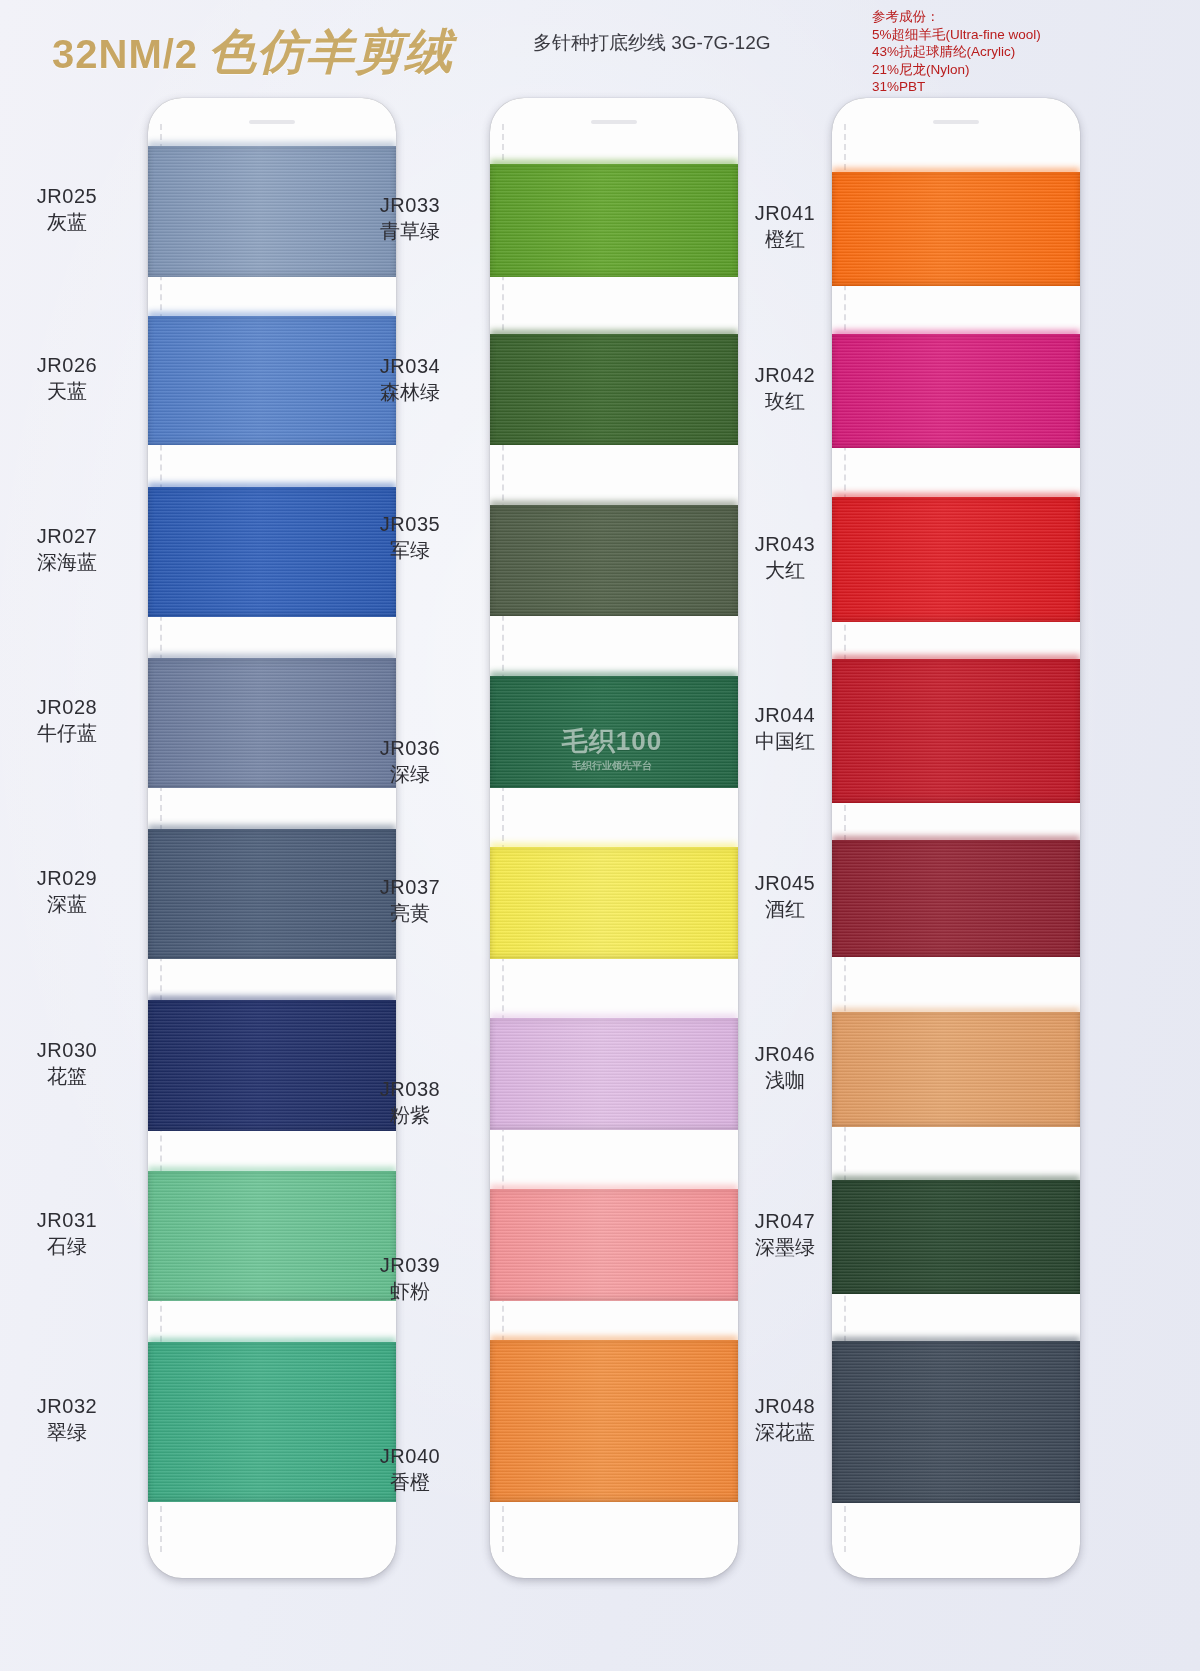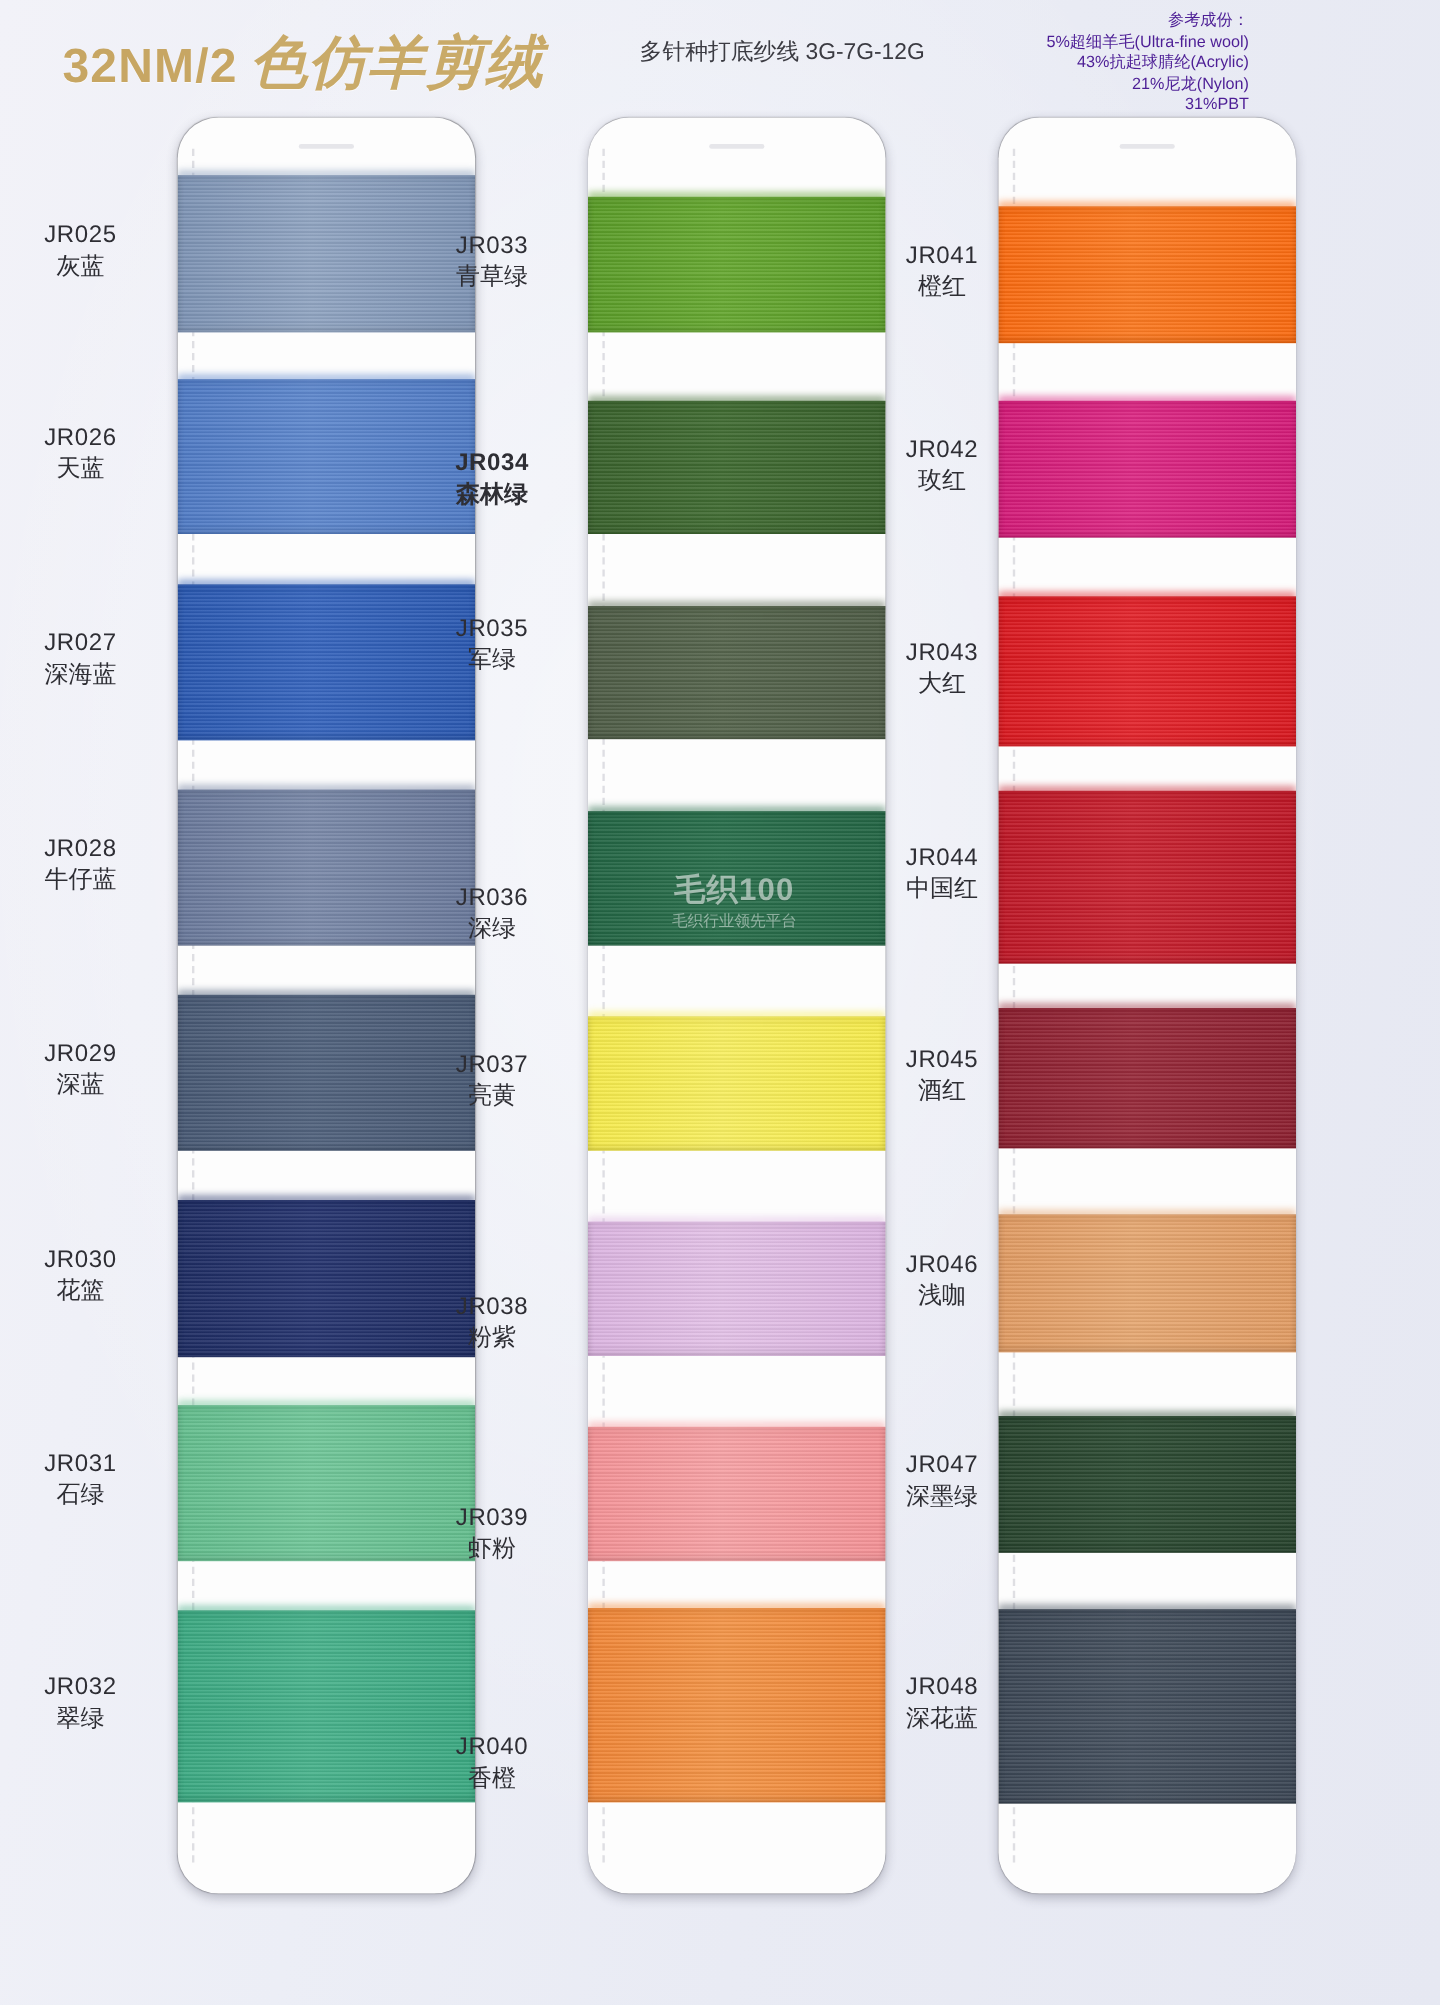--- a/index.html
+++ b/index.html
@@ -31,23 +31,22 @@
   .hdr-title .cn{
     font-style:italic;font-size:48px;margin-left:10px;
     color:#c9aa68;
   }
   .hdr-sub{
     position:absolute;left:533px;top:30px;
     font-size:19px;color:#3b3b42;white-space:nowrap;
   }
   .hdr-comp{
     position:absolute;left:872px;top:8px;
-    font-size:13.5px;line-height:17.5px;color:#4c1d95;
+    font-size:13.5px;line-height:17.5px;color:#b91c1c;
     white-space:nowrap;
-    text-align:right;
   }
 
   
   .strip{
     position:absolute;top:98px;
     width:248px;height:1480px;
     background:#fdfdfd;
     border-radius:34px;
     box-shadow:0 3px 9px rgba(60,60,80,.30), 0 0 1px rgba(0,0,0,.35);
     overflow:hidden;
@@ -101,21 +100,21 @@
 
   
   .wm{
     position:absolute;left:527px;top:724px;
     width:170px;text-align:center;
     color:rgba(255,255,255,.55);
     font-size:26px;font-weight:bold;letter-spacing:1px;
     text-shadow:0 1px 1px rgba(0,0,0,.10);
     pointer-events:none;
   }
-  .wm .sub{display:block;font-size:13px;font-weight:normal;letter-spacing:0;opacity:.85;}
+  .wm .sub{display:block;font-size:10px;font-weight:bold;letter-spacing:0;opacity:.85;}
 </style>
 </head>
 <body>
 
 <div class="paper"></div>
 
 <div class="hdr-title">
   <span>32NM/2</span><span class="cn">色仿羊剪绒</span>
 </div>
 
@@ -201,21 +200,21 @@
       <span class="name">石绿</span>
     </div>
     <div class="label l1" style="top: 1394px;">
       <span class="code">JR032</span>
       <span class="name">翠绿</span>
     </div>
     <div class="label l2" style="top: 193px;">
       <span class="code">JR033</span>
       <span class="name">青草绿</span>
     </div>
-    <div class="label l2" style="top: 374px; font-weight: bold;">
+    <div class="label l2" style="top: 354px;">
       <span class="code">JR034</span>
       <span class="name">森林绿</span>
     </div>
     <div class="label l2" style="top: 512px;">
       <span class="code">JR035</span>
       <span class="name">军绿</span>
     </div>
     <div class="label l2" style="top: 704px; margin-top: 32px;">
       <span class="code">JR036</span>
       <span class="name">深绿</span>

